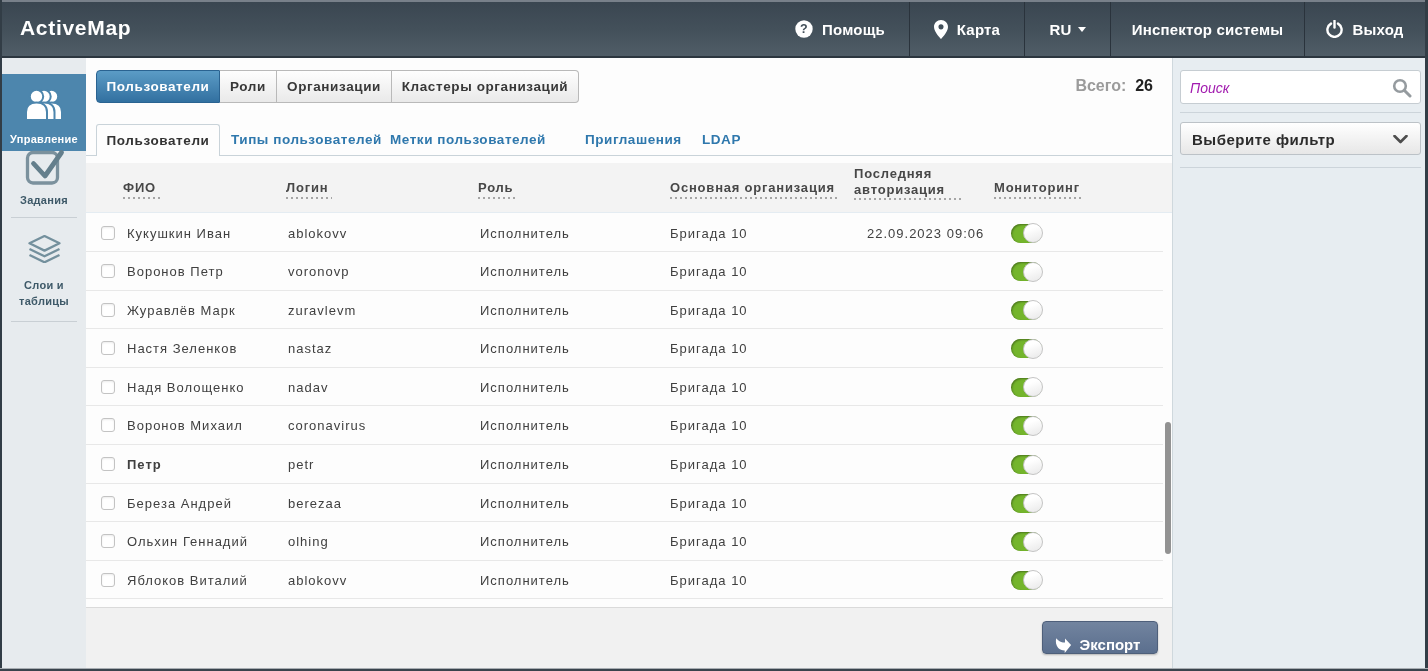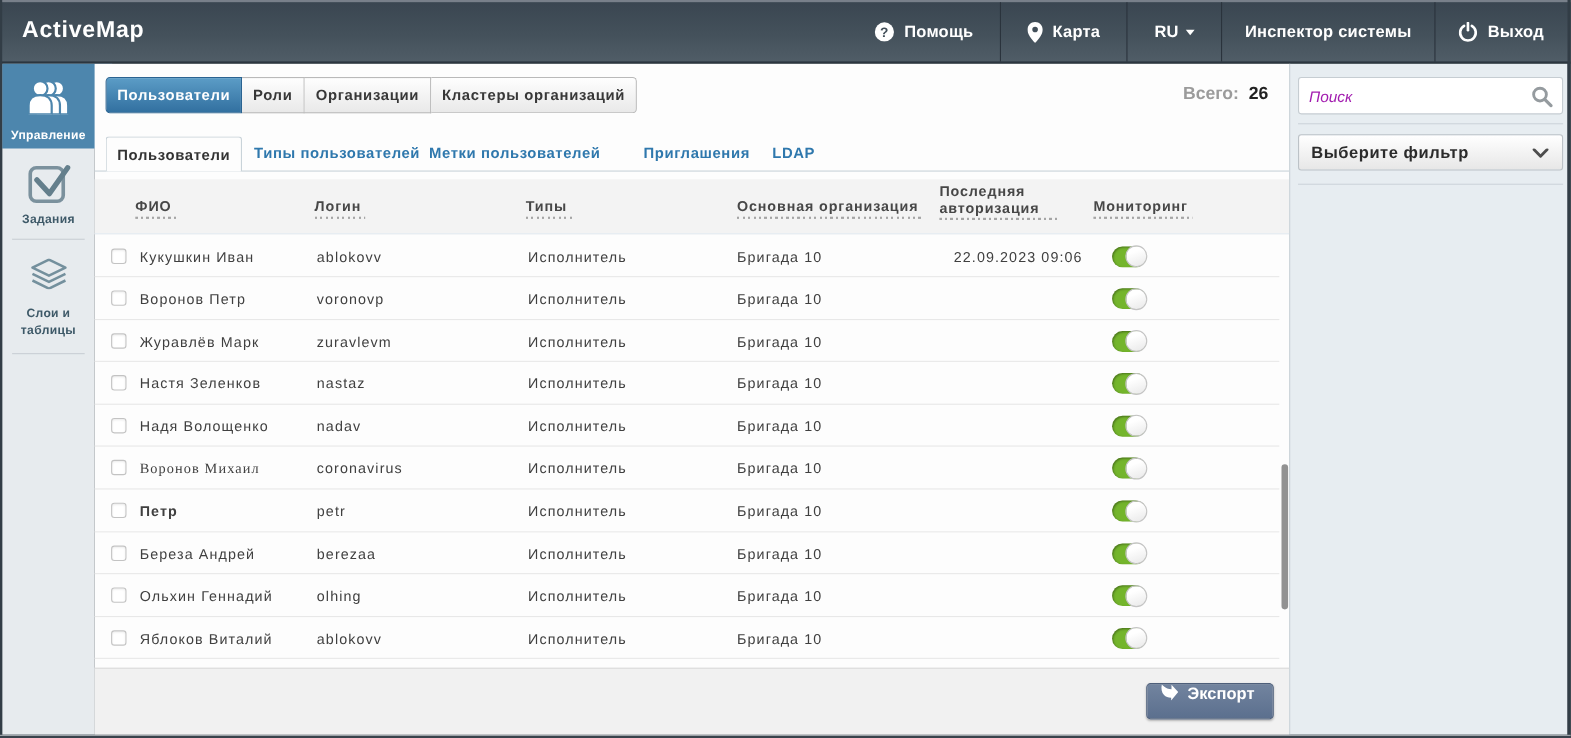--- a/index.html
+++ b/index.html
@@ -9,21 +9,21 @@
   .topbar { position:absolute; left:0; top:0; width:1428px; height:58px;
     background:linear-gradient(180deg,#3a4651 0%,#44515b 55%,#505d67 100%);
     border-top:2px solid #78808a; border-bottom:2px solid #2c363f; }
   .logo { position:absolute; left:20px; top:14px; color:#fff; font-size:21px; font-weight:bold; letter-spacing:0.7px; }
   .tb-item { position:absolute; top:0; height:54px; display:flex; align-items:center; justify-content:center;
     color:#fff; font-size:15px; font-weight:bold; gap:9px; border-left:1px solid #2a333c; letter-spacing:0.2px; }
   .tb-item.first { border-left:none; }
   .caret { display:inline-block; width:0; height:0; border-left:4.5px solid transparent; border-right:4.5px solid transparent; border-top:5px solid #fff; margin-left:-3px; }
 
   .sidebar { position:absolute; left:2px; top:58px; width:84px; height:610px; background:#e7ebee; }
-  .sb-active { position:absolute; left:0; top:0; width:100px; height:77px; background:#4d86ad; }
+  .sb-active { position:absolute; left:0; top:16px; width:100px; height:77px; background:#4d86ad; }
   .sb-active .sb-label { color:#fff; }
   .sb-label { position:absolute; width:84px; text-align:center; font-size:11px; color:#3e5968; font-weight:bold; letter-spacing:0.3px; line-height:16px; }
   .sb-sep { position:absolute; left:9px; width:66px; border-top:1px solid #c9cfd4; }
 
   .main { position:absolute; left:86px; top:58px; width:1086px; height:610px; background:#fdfdfd; }
   .btngroup { position:absolute; left:10px; top:12px; height:33px; display:flex; }
   .btn { height:33px; display:flex; align-items:center; justify-content:center; font-size:13.5px; font-weight:bold;
     color:#383838; background:linear-gradient(180deg,#fefefe,#e9e9e9); border:1px solid #b9b9b9; border-left:none; padding:0 1px; letter-spacing:0.6px;}
   .btn.first { border-left:1px solid #b9b9b9; border-radius:4px 0 0 4px; }
   .btn.last { border-radius:0 4px 4px 0; }
@@ -47,21 +47,21 @@
   .toggle { position:absolute; left:925px; top:10px; width:31px; height:19px; border-radius:10px;
     background:#74b52c; box-shadow:inset 1px 1px 2px rgba(0,0,0,0.35); }
   .knob { position:absolute; right:-1px; top:-0.5px; width:20px; height:20px; border-radius:50%;
     background:linear-gradient(160deg,#ffffff 30%,#e8e8e8); border:1px solid #c4c4c4; }
 
   .scrollthumb { position:absolute; left:1079px; top:363.5px; width:6px; height:132px; border-radius:3px; background:#929292; }
 
   .footer { position:absolute; left:0; top:549px; width:1086px; height:61px; background:#f1f1f1; border-top:1px solid #dadada; }
   .export { position:absolute; left:956px; top:562.5px; width:116px; height:33px; border-radius:4px;
     background:linear-gradient(180deg,#72849f,#5b6f8e); border:1px solid #4e5f7a; color:#fff; font-size:15px; font-weight:bold;
-    display:flex; align-items:flex-start; justify-content:center; gap:8px; padding-right:5px; box-shadow:0 1px 2px rgba(0,0,0,0.25); }
+    display:flex; align-items:flex-end; justify-content:center; gap:8px; padding-right:5px; box-shadow:0 1px 2px rgba(0,0,0,0.25); }
 
   .rpanel { position:absolute; left:1172px; top:58px; width:253px; height:610px; background:#e7edf1; border-left:1px solid #cfd8dd; }
   .search { position:absolute; left:7px; top:12px; width:241px; height:34px; background:#fff; border:1px solid #c6cdd2; border-radius:3px; }
   .search .ph { position:absolute; left:9px; top:9px; font-size:14px; font-style:italic; color:#a21caf; }
   .rp-sep { position:absolute; left:7px; width:241px; border-top:1px solid #ccd4da; }
   .dropdown { position:absolute; left:7px; top:64px; width:241px; height:33px; background:linear-gradient(180deg,#ffffff,#e7e7e7);
     border:1px solid #bcc2c7; border-radius:3px; }
   .dropdown .dd-label { position:absolute; left:11px; top:8px; font-size:15px; font-weight:bold; color:#2b2b2b; letter-spacing:0.5px; }
 
   .frame-r { position:absolute; right:0; top:0; width:3px; height:671px; background:#323d46; }
@@ -143,21 +143,21 @@
     <div class="tabsline"></div>
     <div class="tab-active">Пользователи</div>
     <div class="tab-link" style="left:145px;">Типы пользователей</div>
     <div class="tab-link" style="left:304px;">Метки пользователей</div>
     <div class="tab-link" style="left:499px;">Приглашения</div>
     <div class="tab-link" style="left:616px;">LDAP</div>
 
     <div class="thead">
       <span class="th" style="left:37px; top:17px;">ФИО</span>
       <span class="th" style="left:200px; top:17px;">Логин</span>
-      <span class="th" style="left:392px; top:17px;">Типы</span>
+      <span class="th" style="left:392px; top:17px;">Роль</span>
       <span class="th" style="left:584px; top:17px;">Основная организация</span>
       <span class="th" style="left:768px; top:3px; width:104px; line-height:16px; padding-bottom:2px;">Последняя авторизация</span>
       <span class="th" style="left:908px; top:17px;">Мониторинг</span>
     </div>
 
     <div class="rows" id="rows">
       <div class="row">
         <span class="cb"></span>
         <span class="cell" style="left:41px;">Кукушкин Иван</span>
         <span class="cell" style="left:202px;">ablokovv</span>
@@ -207,21 +207,21 @@
         <span class="cell" style="left:202px;">nadav</span>
         <span class="cell" style="left:394px;">Исполнитель</span>
         <span class="cell" style="left:584px;">Бригада 10</span>
         <span class="cell" style="left:781px;"></span>
         <span class="toggle">
           <span class="knob"></span>
         </span>
       </div>
       <div class="row">
         <span class="cb"></span>
-        <span class="cell" style="left:41px;font-family:Liberation Serif, serif;">Воронов Михаил</span>
+        <span class="cell" style="left:41px;">Воронов Михаил</span>
         <span class="cell" style="left:202px;">coronavirus</span>
         <span class="cell" style="left:394px;">Исполнитель</span>
         <span class="cell" style="left:584px;">Бригада 10</span>
         <span class="cell" style="left:781px;"></span>
         <span class="toggle">
           <span class="knob"></span>
         </span>
       </div>
       <div class="row">
         <span class="cb"></span>

